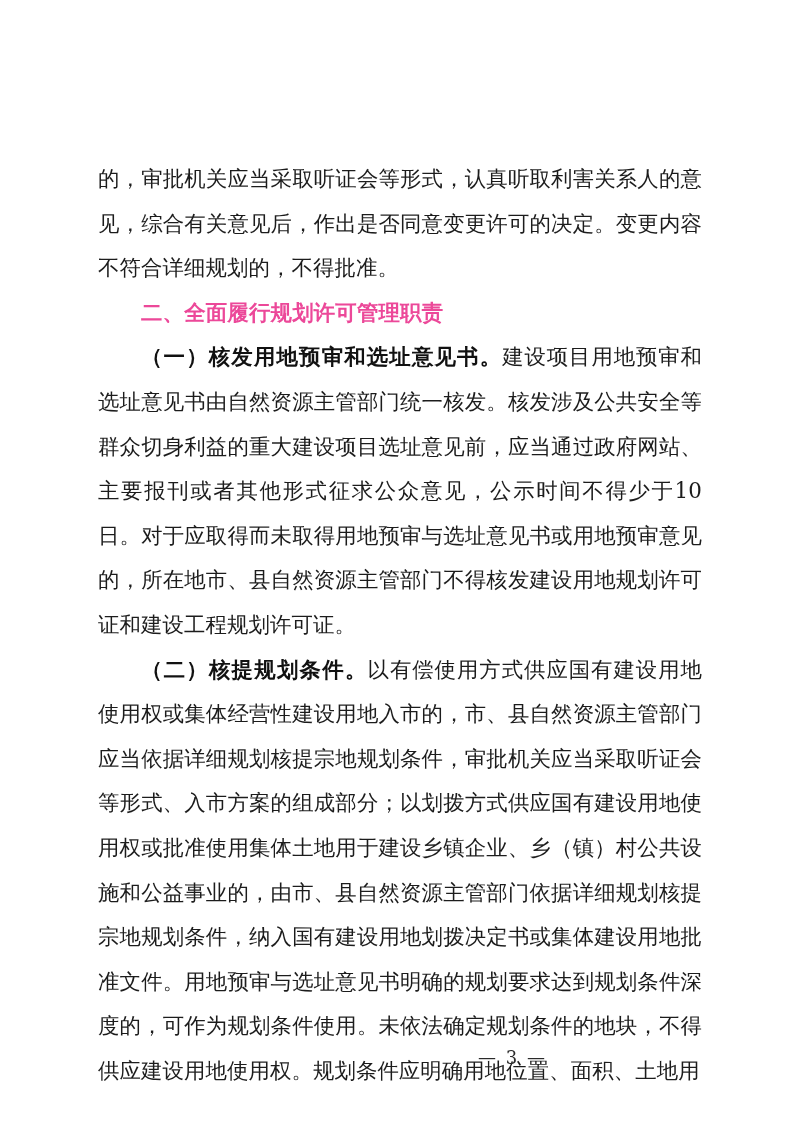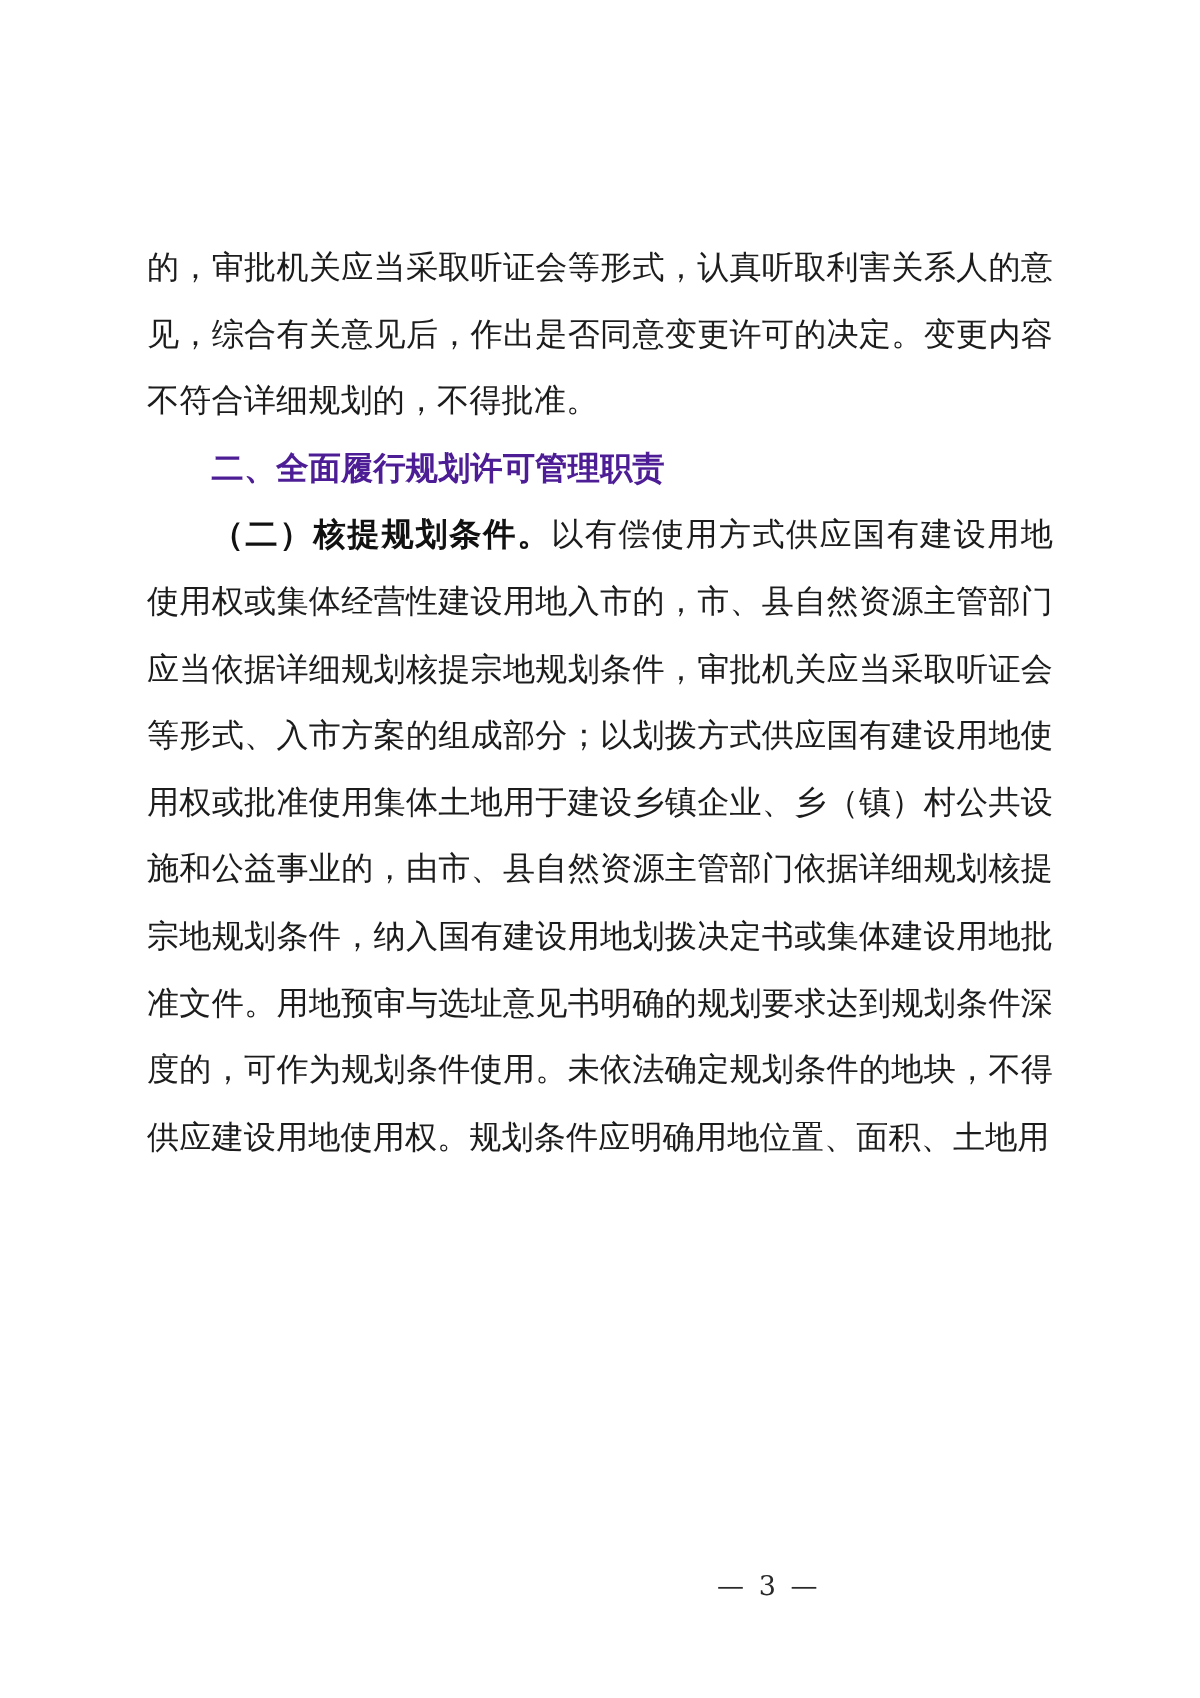--- a/index.html
+++ b/index.html
@@ -47,21 +47,21 @@
   
   .para.indent {
     text-indent: 43px;
   }
 
   
   .section-heading {
     margin: 0;
     font-size: 21.4px;
     line-height: 44.6px;
-    color: #4c1d95;
+    color: #ec4899;
     font-family: "DejaVu Sans", "Liberation Sans", sans-serif;
     font-weight: 700;
     text-indent: 43px;
     letter-spacing: 0.2px;
   }
 
   
   .lead {
     font-weight: 700;
     color: #111111;
@@ -89,20 +89,21 @@
 <body>
 
 <div class="page">
 
   <div class="doc-body">
 
     <p class="para">的，审批机关应当采取听证会等形式，认真听取利害关系人的意见，综合有关意见后，作出是否同意变更许可的决定。变更内容不符合详细规划的，不得批准。</p>
 
     <h2 class="section-heading">二、全面履行规划许可管理职责</h2>
 
+    <p class="para indent"><span class="lead">（一）核发用地预审和选址意见书。</span><span>建设项目用地预审和选址意见书由自然资源主管部门统一核发。核发涉及公共安全等群众切身利益的重大建设项目选址意见前，应当通过政府网站、主要报刊或者其他形式征求公众意见，公示时间不得少于10日。对于应取得而未取得用地预审与选址意见书或用地预审意见的，所在地市、县自然资源主管部门不得核发建设用地规划许可证和建设工程规划许可证。</span></p>
 
     <p class="para indent"><span class="lead">（二）核提规划条件。</span><span>以有偿使用方式供应国有建设用地使用权或集体经营性建设用地入市的，市、县自然资源主管部门应当依据详细规划核提宗地规划条件，审批机关应当采取听证会等形式、入市方案的组成部分；以划拨方式供应国有建设用地使用权或批准使用集体土地用于建设乡镇企业、乡（镇）村公共设施和公益事业的，由市、县自然资源主管部门依据详细规划核提宗地规划条件，纳入国有建设用地划拨决定书或集体建设用地批准文件。用地预审与选址意见书明确的规划要求达到规划条件深度的，可作为规划条件使用。未依法确定规划条件的地块，不得供应建设用地使用权。规划条件应明确用地位置、面积、土地用</span></p>
 
   </div>
 
   <div class="page-number"><span class="pn-inner">— 3 —</span></div>
 
 </div>
 
 </body></html>

